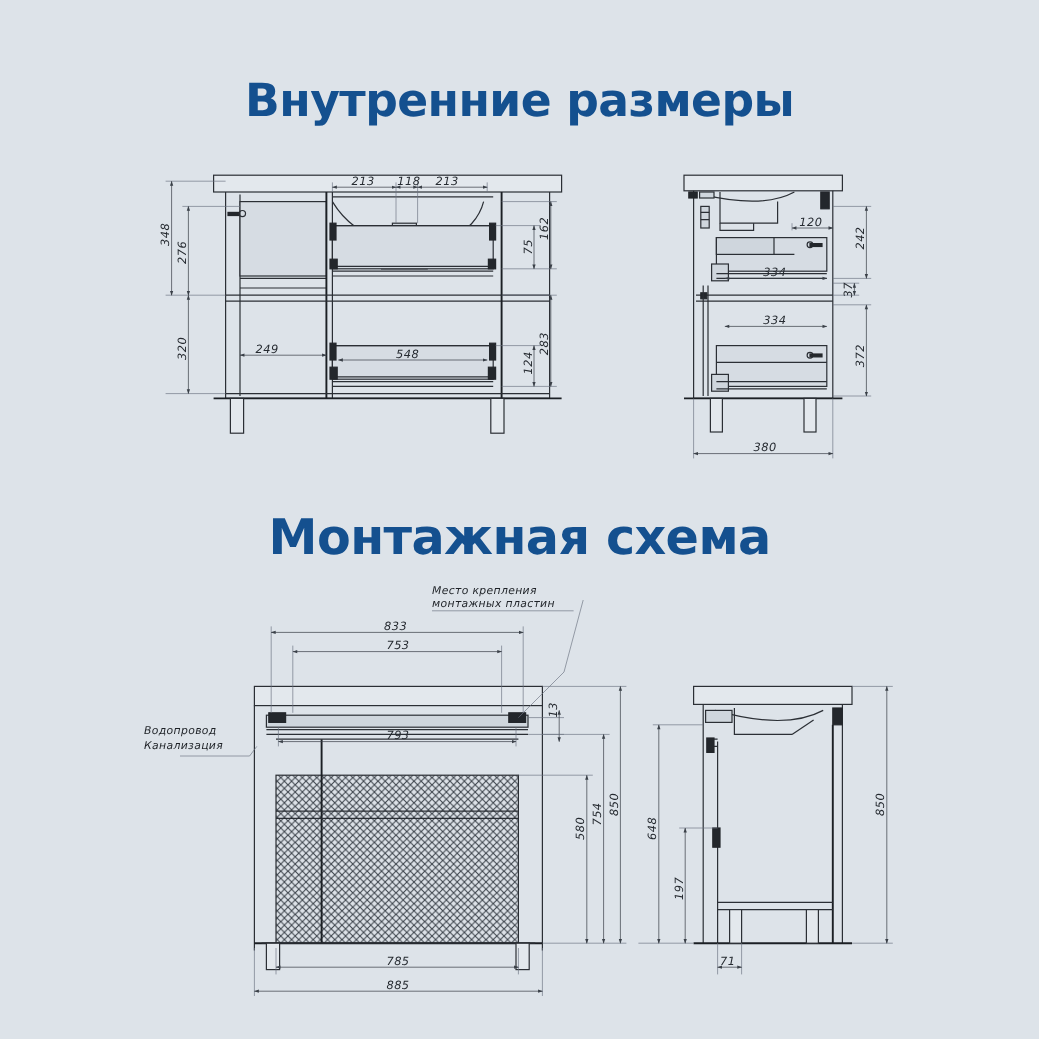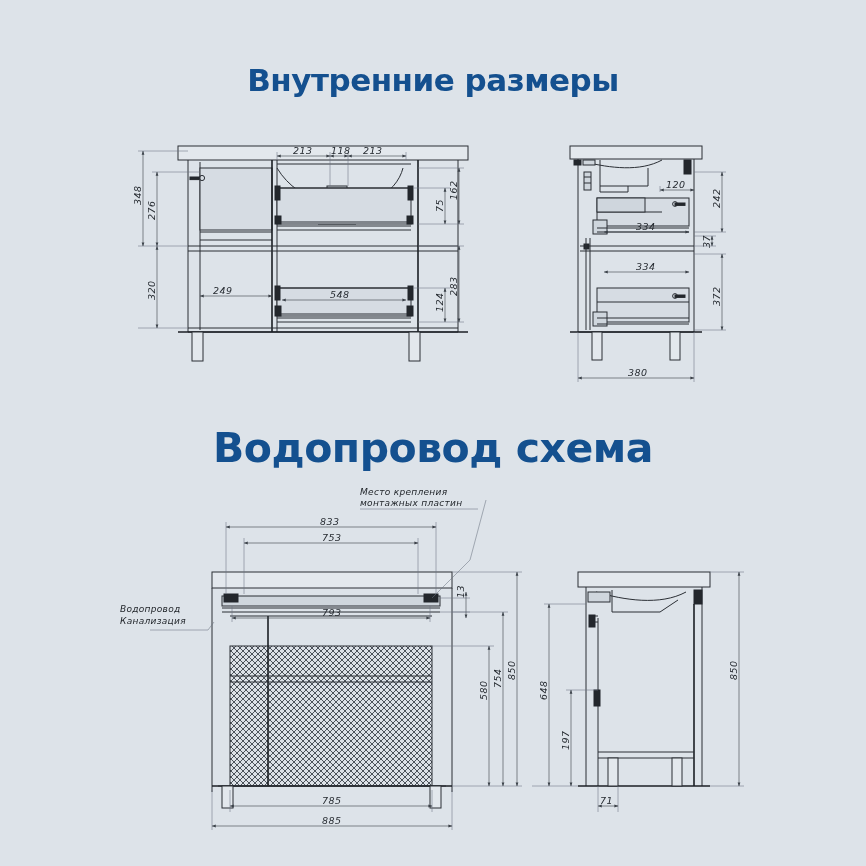--- a/index.html
+++ b/index.html
@@ -14,21 +14,21 @@
 
   .title{
     position:absolute;
     width:100%;
     text-align:center;
     color:#14508f;
     font-family:"DejaVu Sans", sans-serif;
     font-weight:bold;
     letter-spacing:-0.5px;
   }
-  #title-internal{top:62px;font-size:31px;}
+  #title-internal{top:62px;font-size:38px;}
   #title-mounting{top:424px;font-size:41px;}
 
   svg{position:absolute;left:0;top:0;}
   .ln{stroke:#2b2f35;fill:none;stroke-width:1;}
   .ln-thick{stroke:#1b1f24;fill:none;stroke-width:1.6;}
   .dim{stroke:#3a4048;fill:none;stroke-width:0.6;}
   .ext{stroke:#6b7380;fill:none;stroke-width:0.55;}
   .fillpanel{fill:#d6dce3;stroke:#2b2f35;stroke-width:1;}
   .fillpanel2{fill:#cfd6dd;stroke:#2b2f35;stroke-width:1;}
   .fillwhite{fill:#e3e8ed;stroke:#2b2f35;stroke-width:1;}
@@ -50,21 +50,21 @@
     letter-spacing:0.3px;
   }
 </style>
 </head>
 <body>
 
 <div class="page">
 
   <div class="title" id="title-internal">Внутренние размеры</div>
 
-  <div class="title" id="title-mounting">Водопровод схема</div>
+  <div class="title" id="title-mounting">Монтажная схема</div>
 
   <svg width="866" height="866" viewBox="0 0 866 866">
     <defs>
       <pattern id="crosshatch" width="6" height="6" patternUnits="userSpaceOnUse">
         <rect width="6" height="6" fill="#dce1e7"></rect>
         <path d="M0,0 L6,6 M6,0 L0,6" stroke="#3c434b" stroke-width="0.9"></path>
       </pattern>
       <marker id="ar" markerWidth="7" markerHeight="7" refX="6" refY="3.5" orient="auto">
         <path d="M0,1.2 L6.6,3.5 L0,5.8 z" fill="#3a4048"></path>
       </marker>

